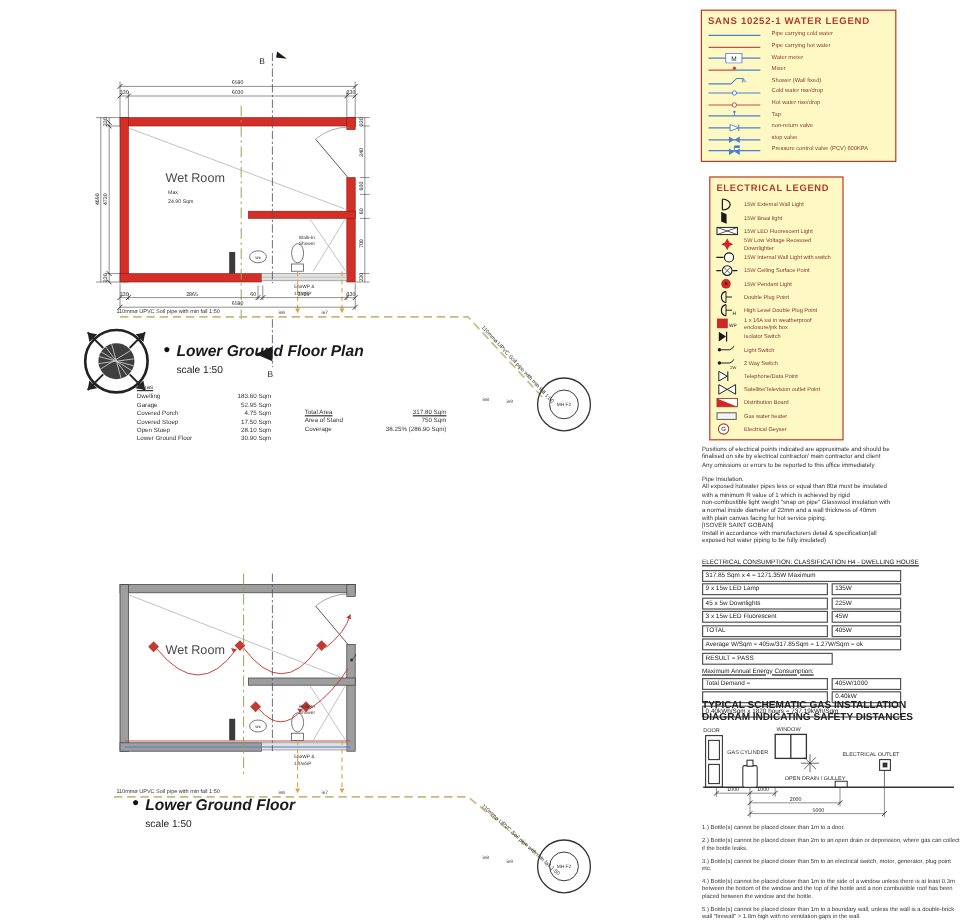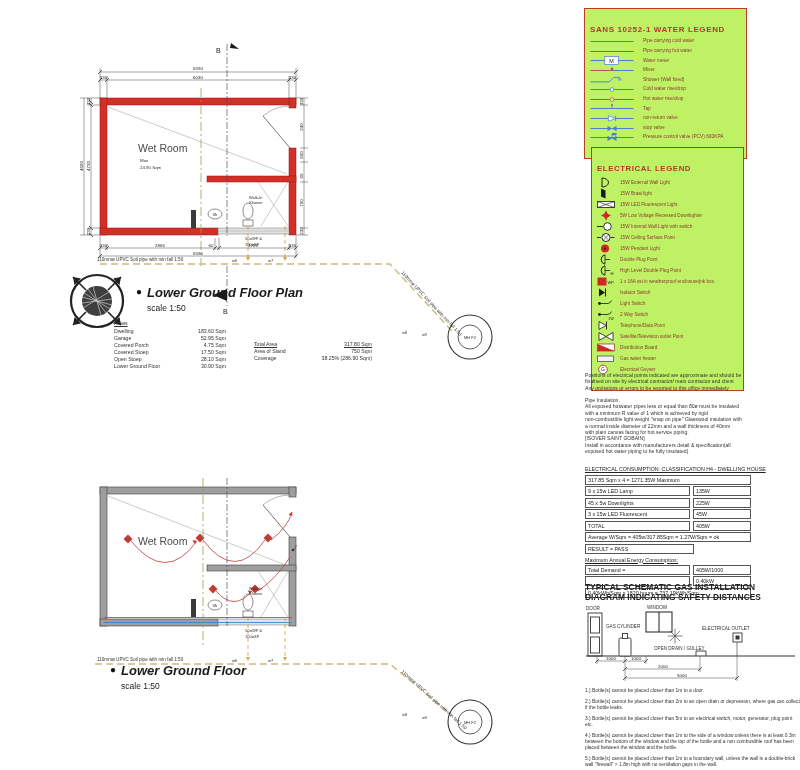--- a/index.html
+++ b/index.html
@@ -29,28 +29,28 @@
   
   #areas{width:260px;font-size:5.2px;color:#333;}
   .ar-head{text-decoration:underline;margin-bottom:1.5px;}
   .ar-row{display:flex;width:112px;line-height:1.35;}
   .ar-row .l{flex:1;}
   .ar-row .v{width:46px;text-align:right;}
   #ar-right{position:absolute;left:140px;top:21px;width:118px;}
   #ar-right .ar-row{width:118px;justify-content:space-between;}
   #ar-right .tot span{text-decoration:underline;}
   
-  .legend-box{border:1.6px solid #c0392b;background:#bef264;padding:15px 4px;box-sizing:border-box;}
+  .legend-box{border:1.6px solid #c0392b;background:#fef9c3;padding:3px 4px;box-sizing:border-box;}
   .leg-title{font-weight:bold;color:#b03a31;letter-spacing:0.6px;}
   #water-legend{width:163px;}
   #water-legend .leg-title{font-size:8px;margin:1px 0 3px 1px;}
   .wl-row{display:flex;align-items:center;height:9.6px;}
   .wl-row svg{width:46px;height:9px;flex:none;}
   .wl-row .lab{font-size:4.8px;color:#8a3a30;margin-left:8px;line-height:1;}
-  #elec-legend{width:153px;}
+  #elec-legend{width:112px;}
   #elec-legend .leg-title{font-size:7.8px;margin:1px 0 4px 1px;}
   .el-row{display:flex;align-items:center;min-height:10.6px;}
   .el-row svg{width:20px;height:11px;flex:none;}
   .el-row .lab{font-size:4.7px;color:#8a3a30;margin-left:4px;line-height:1.1;}
   
   #notes{width:222px;font-size:5.1px;color:#333;line-height:1.25;}
   #note-pipe-head{margin-top:6px;}
   
   #consumption{width:166px;font-size:5.3px;color:#222;}
   .ct-title{text-decoration:underline;margin-bottom:2.5px;white-space:nowrap;}

